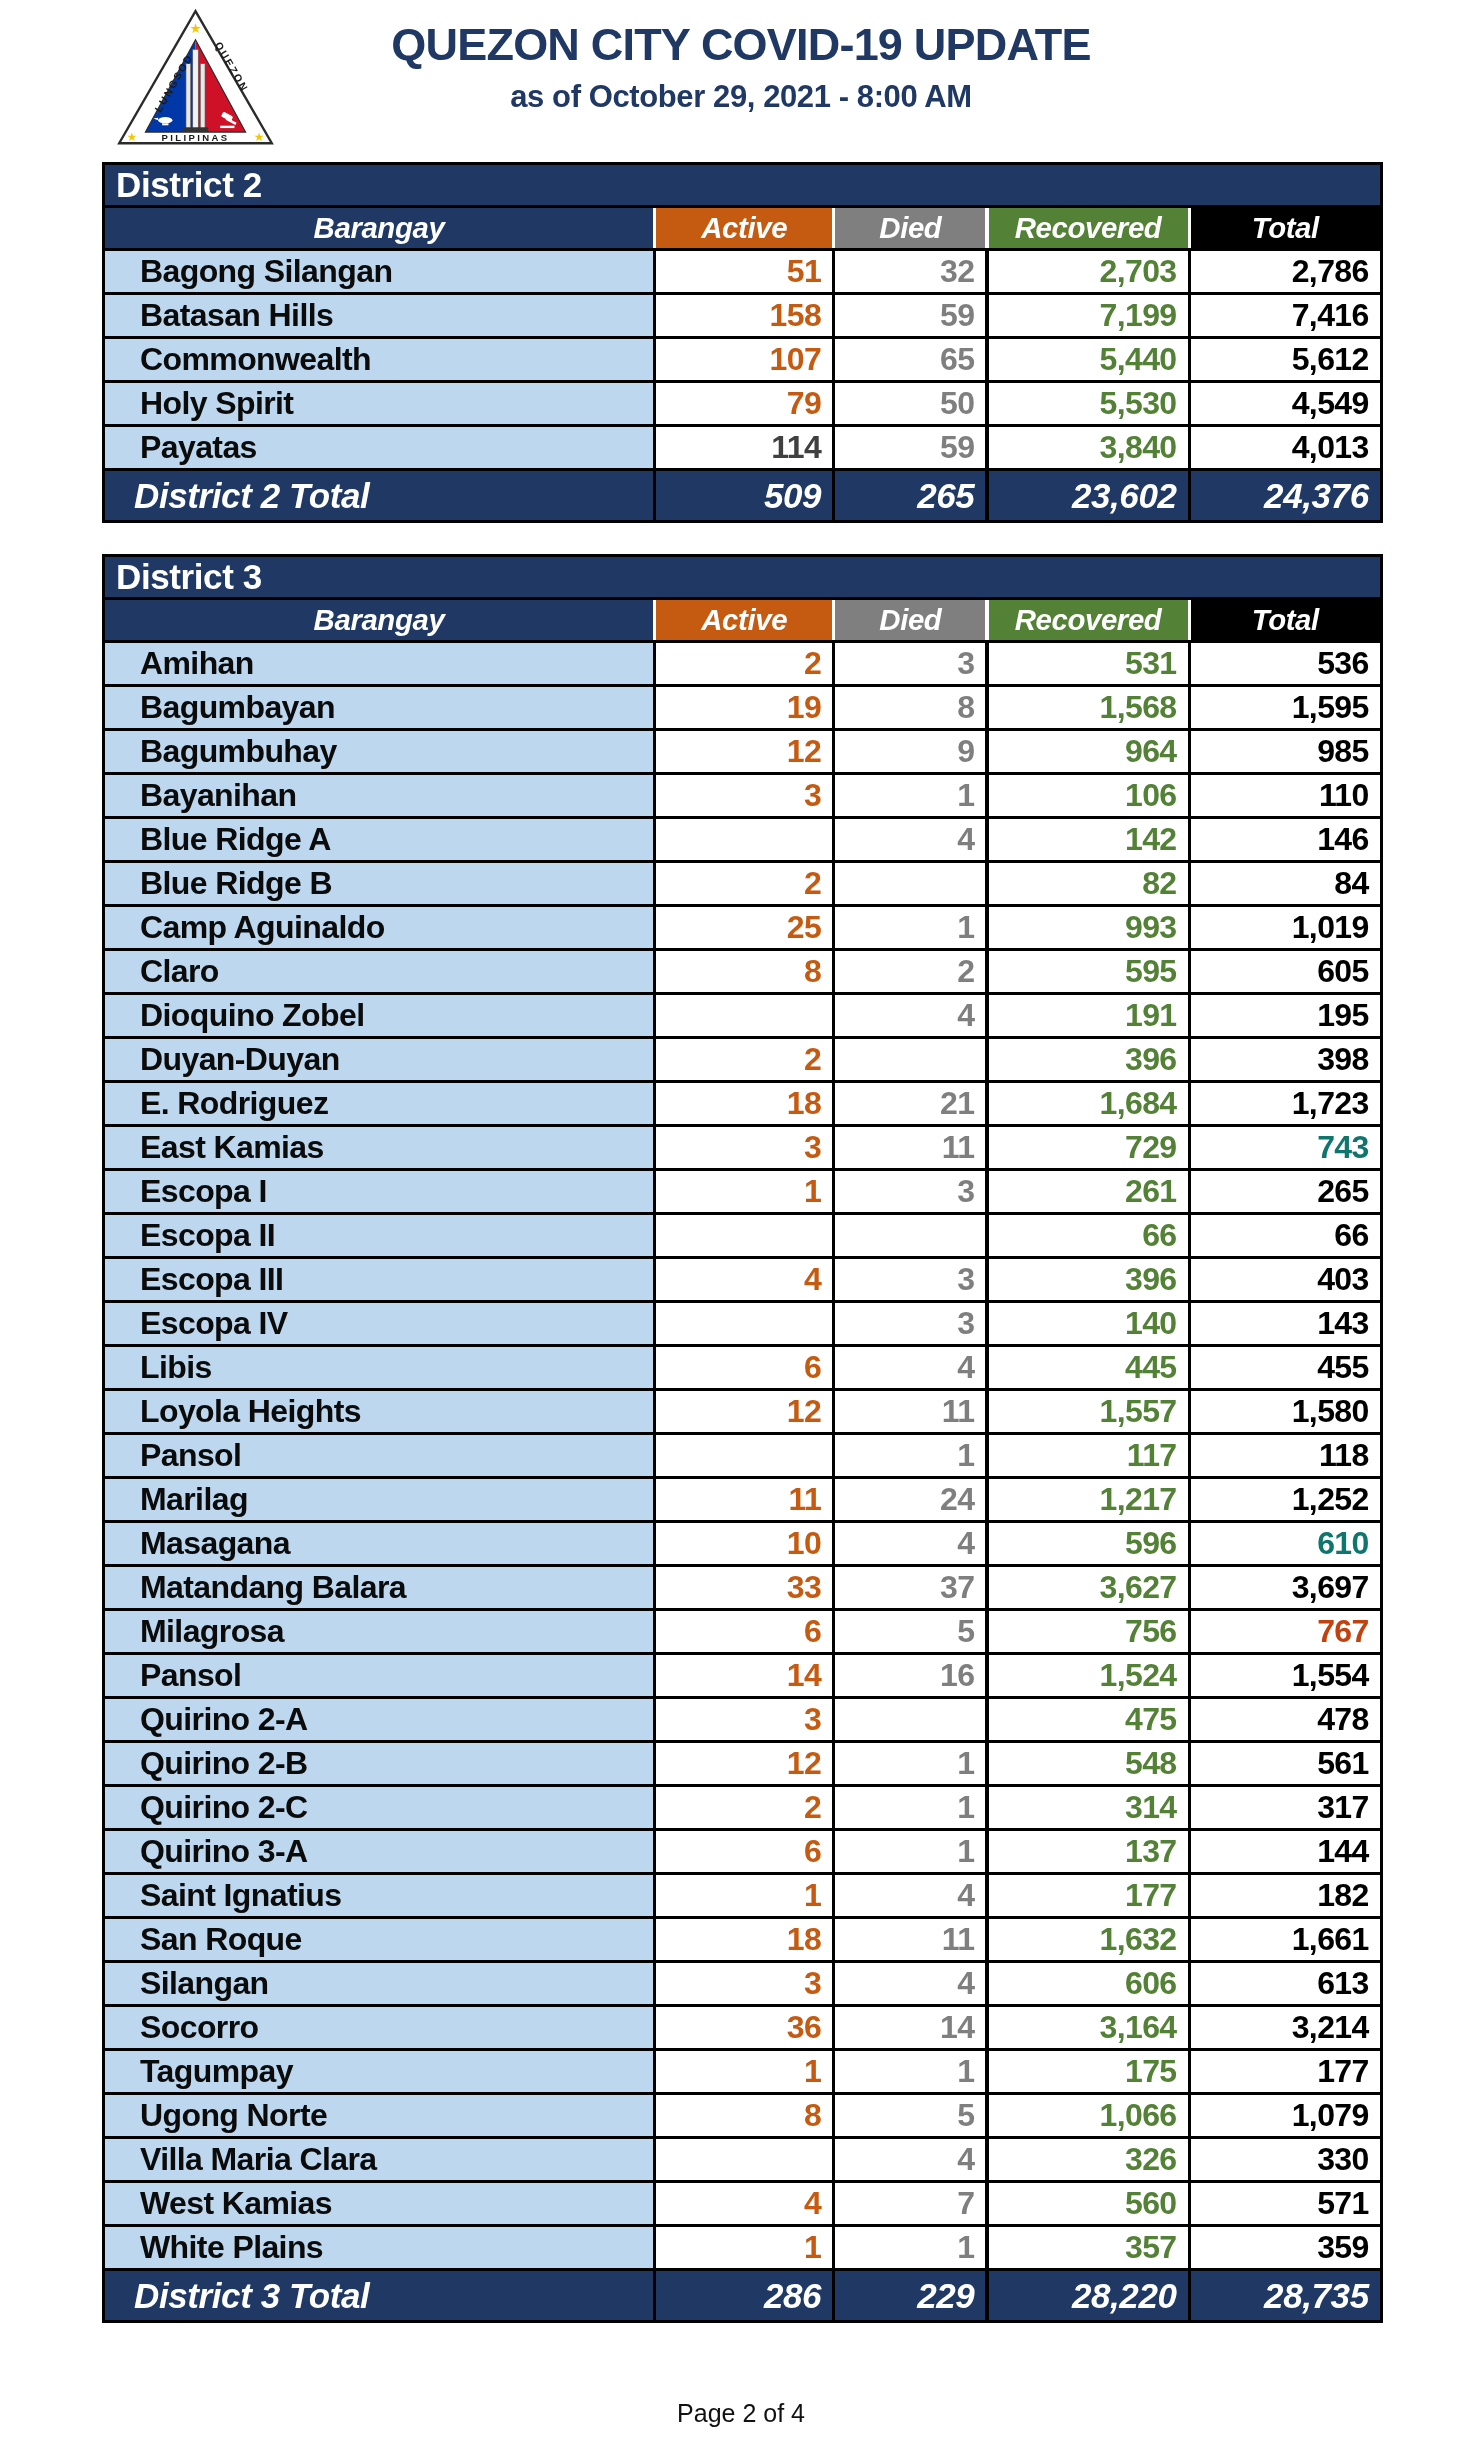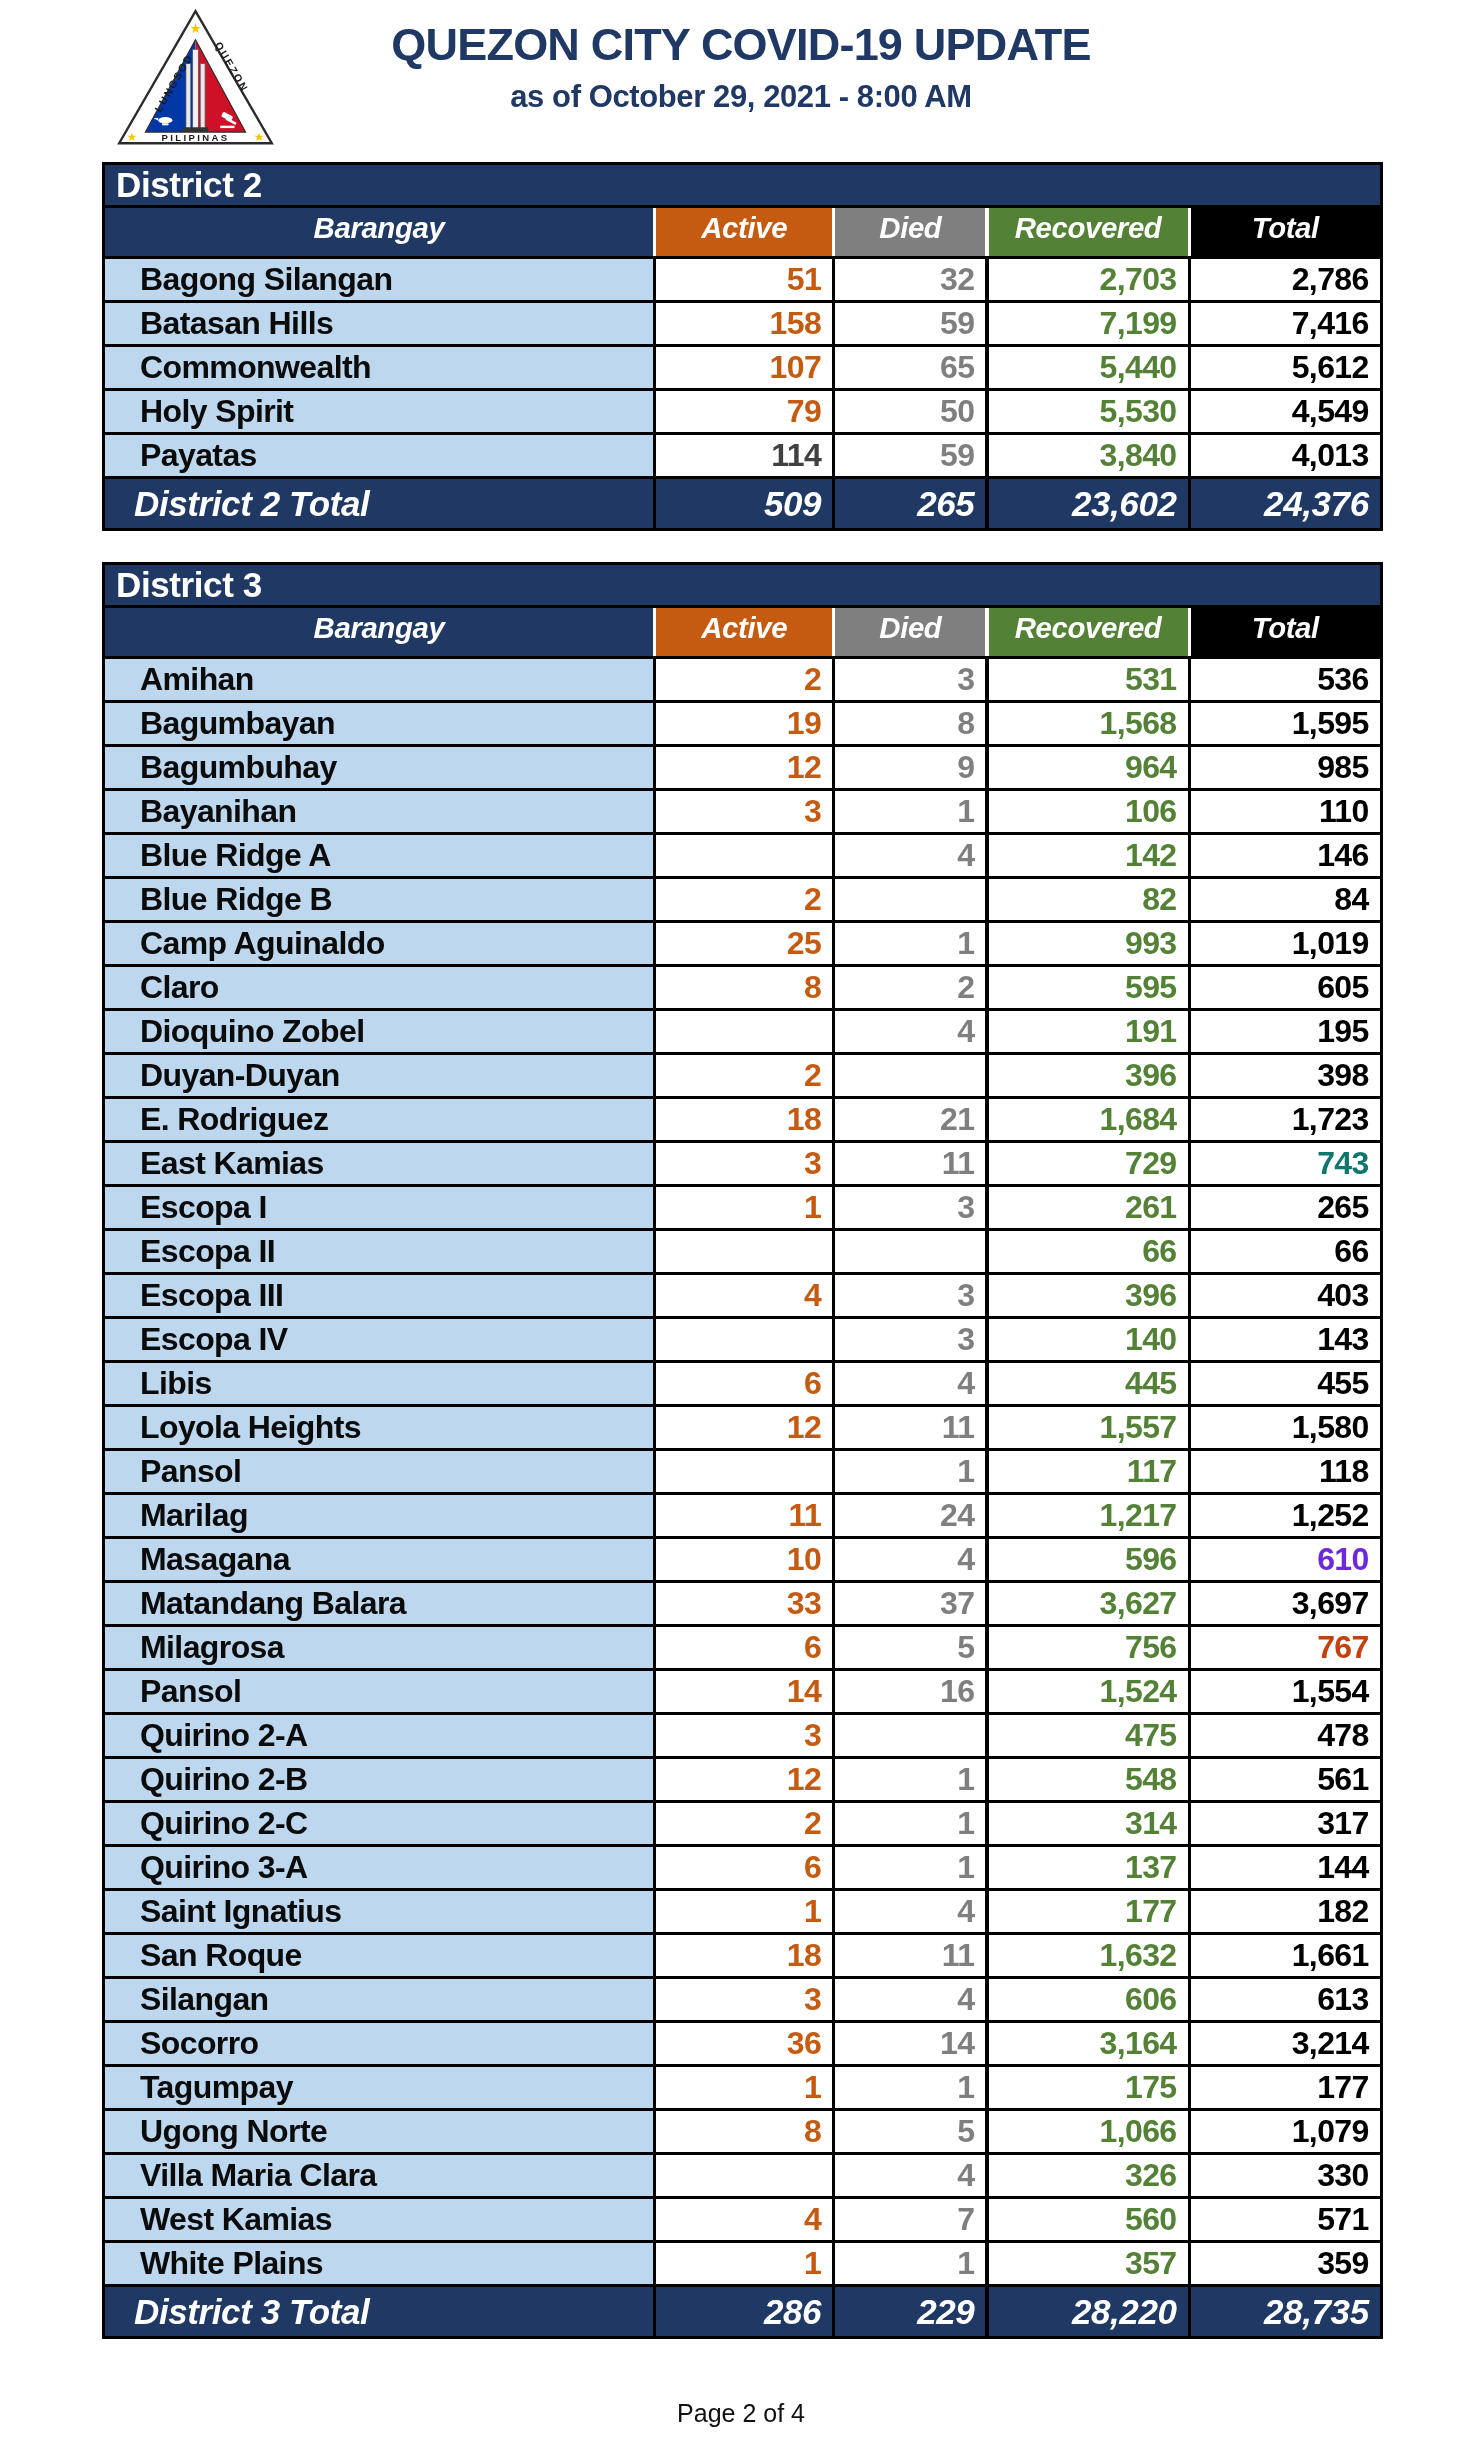--- a/index.html
+++ b/index.html
@@ -42,21 +42,21 @@
     padding-left:11px;letter-spacing:-0.4px;
     border-bottom:3.2px solid var(--border);
   }
   .row{
     display:grid;
     grid-template-columns:548px 176px 150px 199px 189px;
     column-gap:3.2px;
   }
   .hrow{background:#fff;border-bottom:3.2px solid var(--border);}
   .hcell{
-    height:48px;line-height:40px;text-align:center;
+    height:40px;line-height:40px;text-align:center;
     color:#fff;font-weight:bold;font-style:italic;font-size:29.4px;
     letter-spacing:-0.4px;
   }
   .drow{background:var(--border);border-bottom:3.2px solid var(--border);}
   .dcell{height:41px;line-height:41px;background:#fff;font-weight:bold;font-size:32px;letter-spacing:-0.6px;overflow:hidden;}
   .name-cell{background:var(--light-blue);color:#0b0b0b;padding-left:35px;}
   .num{text-align:right;padding-right:11px;}
   .trow{background:var(--border);}
   .tcell{
     height:49px;line-height:49px;background:var(--navy);
@@ -316,21 +316,21 @@
           <div class="dcell num" style="color: rgb(197, 90, 17);">11</div>
           <div class="dcell num" style="color: rgb(127, 127, 127);">24</div>
           <div class="dcell num" style="color: rgb(83, 129, 53);">1,217</div>
           <div class="dcell num" style="color: rgb(0, 0, 0);">1,252</div>
         </div>
         <div class="row drow">
           <div class="dcell name-cell">Masagana</div>
           <div class="dcell num" style="color: rgb(197, 90, 17);">10</div>
           <div class="dcell num" style="color: rgb(127, 127, 127);">4</div>
           <div class="dcell num" style="color: rgb(83, 129, 53);">596</div>
-          <div class="dcell num" style="color: #6d28d9;">610</div>
+          <div class="dcell num" style="color: #0f766e;">610</div>
         </div>
         <div class="row drow">
           <div class="dcell name-cell">Matandang Balara</div>
           <div class="dcell num" style="color: rgb(197, 90, 17);">33</div>
           <div class="dcell num" style="color: rgb(127, 127, 127);">37</div>
           <div class="dcell num" style="color: rgb(83, 129, 53);">3,627</div>
           <div class="dcell num" style="color: rgb(0, 0, 0);">3,697</div>
         </div>
         <div class="row drow">
           <div class="dcell name-cell">Milagrosa</div>

